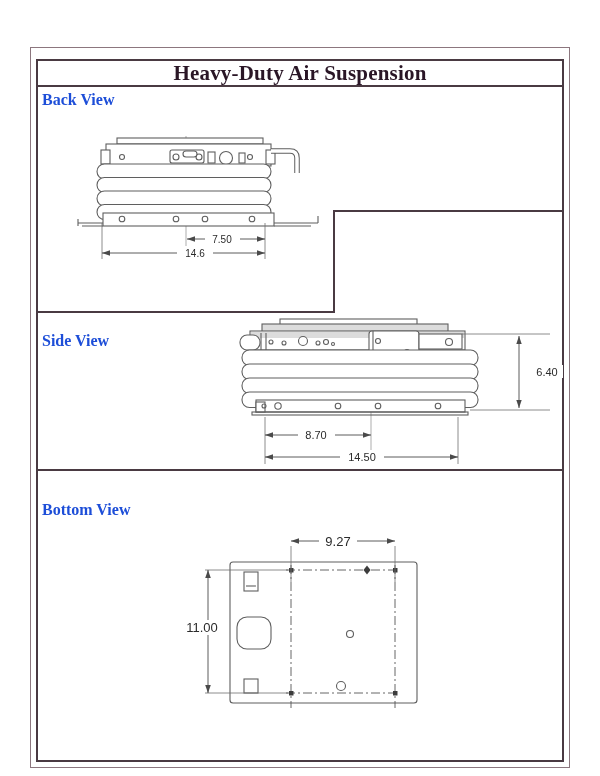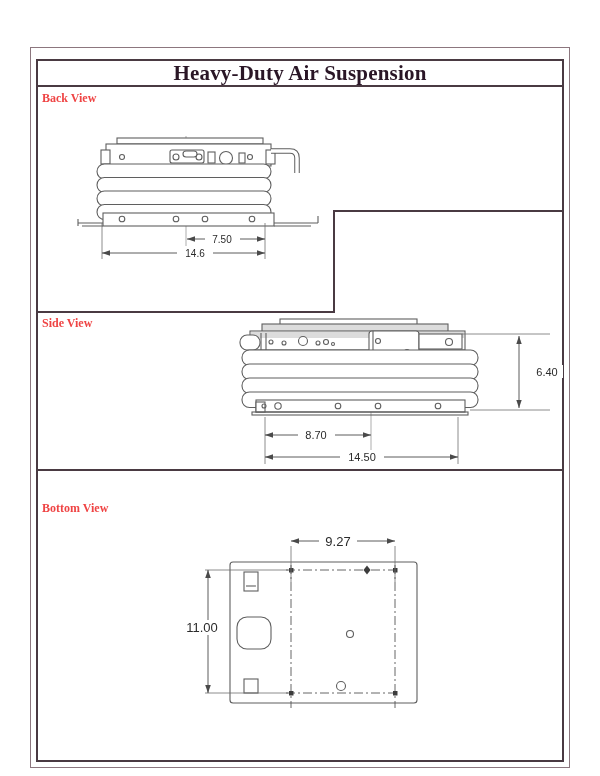--- a/index.html
+++ b/index.html
@@ -5,21 +5,21 @@
   html,body{margin:0;padding:0;background:#ffffff;}
   .page{position:relative;width:600px;height:776px;background:#ffffff;overflow:hidden;
         font-family:"Liberation Serif", serif;margin-top:20px;}
   .outer-frame{position:absolute;left:30px;top:27px;width:538px;height:719px;
         border:1px solid #8c767e;}
   .inner-frame{position:absolute;left:36px;top:39px;width:528px;height:703px;
         border:2px solid #4a3a42;box-sizing:border-box;}
   .hline,.vline{position:absolute;background:#4a3a42;}
   .page-title{position:absolute;left:36px;top:41px;width:528px;height:24px;
         text-align:center;font-size:21px;font-weight:bold;color:#2a1626;letter-spacing:.2px;}
-  .sec-label{position:absolute;font-size:12px;font-weight:bold;color:#ef4444;}
+  .sec-label{position:absolute;font-size:16px;font-weight:bold;color:#1d4ed8;}
   svg{position:absolute;pointer-events:none;}
   svg .ln{stroke:#5f5f5f;stroke-width:1.1;fill:none;}
   svg .lnw{stroke:#5f5f5f;stroke-width:1.1;fill:#ffffff;}
   svg .thin{stroke:#8a8a8a;stroke-width:0.7;fill:none;}
   svg .ext{stroke:#707070;stroke-width:0.8;fill:none;}
   svg .dim{stroke:#4a4a4a;stroke-width:0.9;fill:none;}
   svg .arr{fill:#4a4a4a;stroke:none;}
   svg .dash{stroke:#555555;stroke-width:0.9;fill:none;stroke-dasharray:9 3 2 3;}
   svg .mark{fill:#3c3c3c;stroke:none;}
   svg text{font-family:"Liberation Sans", sans-serif;fill:#2b2b2b;}
@@ -36,21 +36,21 @@
 
   <div class="hline" style="left:36px;top:65px;width:528px;height:2px;"></div>
   <div class="page-title">Heavy-Duty Air Suspension</div>
 
   <div class="hline" style="left:333px;top:190px;width:231px;height:2px;"></div>
   <div class="vline" style="left:333px;top:190px;width:2px;height:103px;"></div>
   <div class="hline" style="left:36px;top:291px;width:299px;height:2px;"></div>
   <div class="hline" style="left:36px;top:449px;width:528px;height:2px;"></div>
 
   <div class="sec-label" style="left:42px;top:71px;">Back View</div>
-  <div class="sec-label" style="left:42px;top:296px;">Side View</div>
+  <div class="sec-label" style="left:42px;top:312px;">Side View</div>
   <div class="sec-label" style="left:42px;top:481px;">Bottom View</div>
 
   <svg style="left:36px;top:67px;" width="528" height="223" viewBox="36 67 528 223">
 
     <line class="thin" x1="186" y1="116" x2="186" y2="226"></line>
     <g>
       <rect class="lnw" x="117" y="118" width="146" height="6"></rect>
       <rect class="lnw" x="106" y="124" width="165" height="22"></rect>
       <rect class="lnw" x="101" y="130" width="9" height="14"></rect>
       <rect class="lnw" x="266" y="130" width="9" height="14"></rect>

